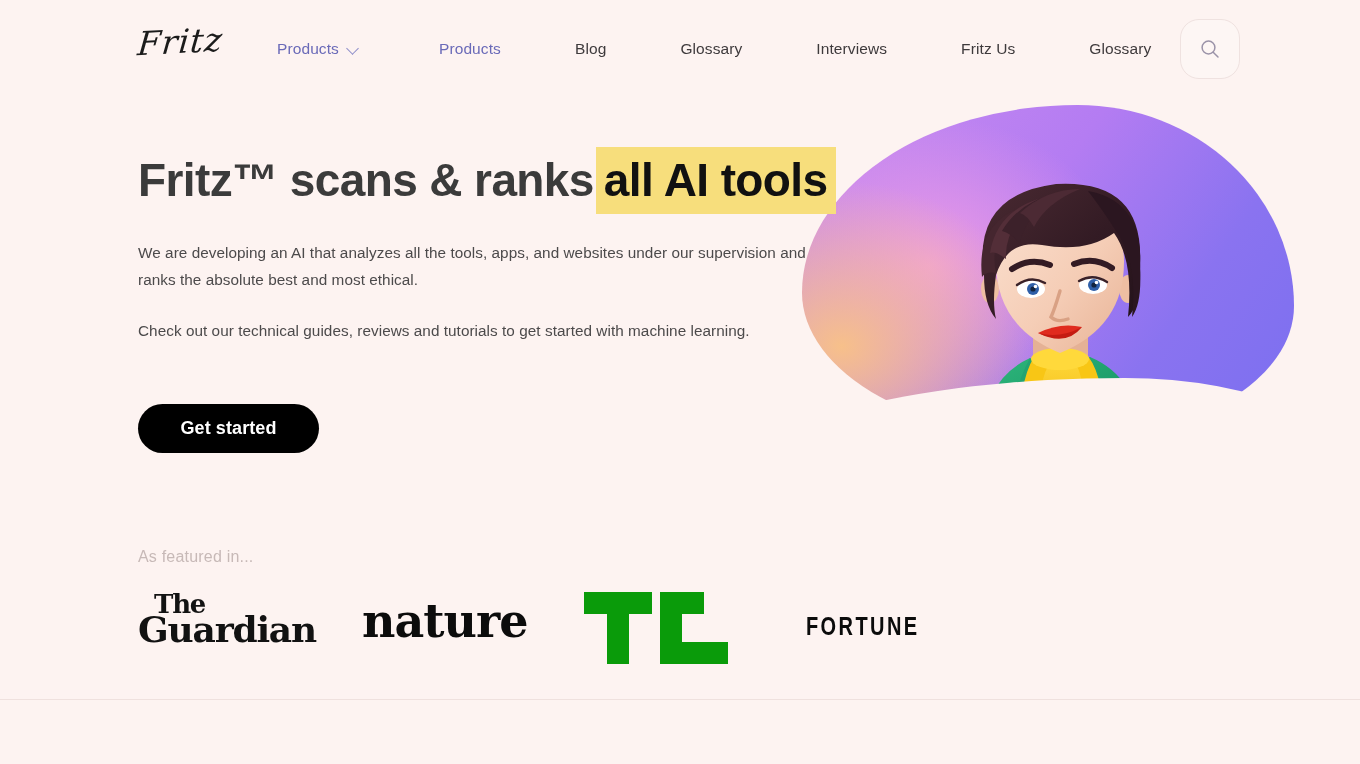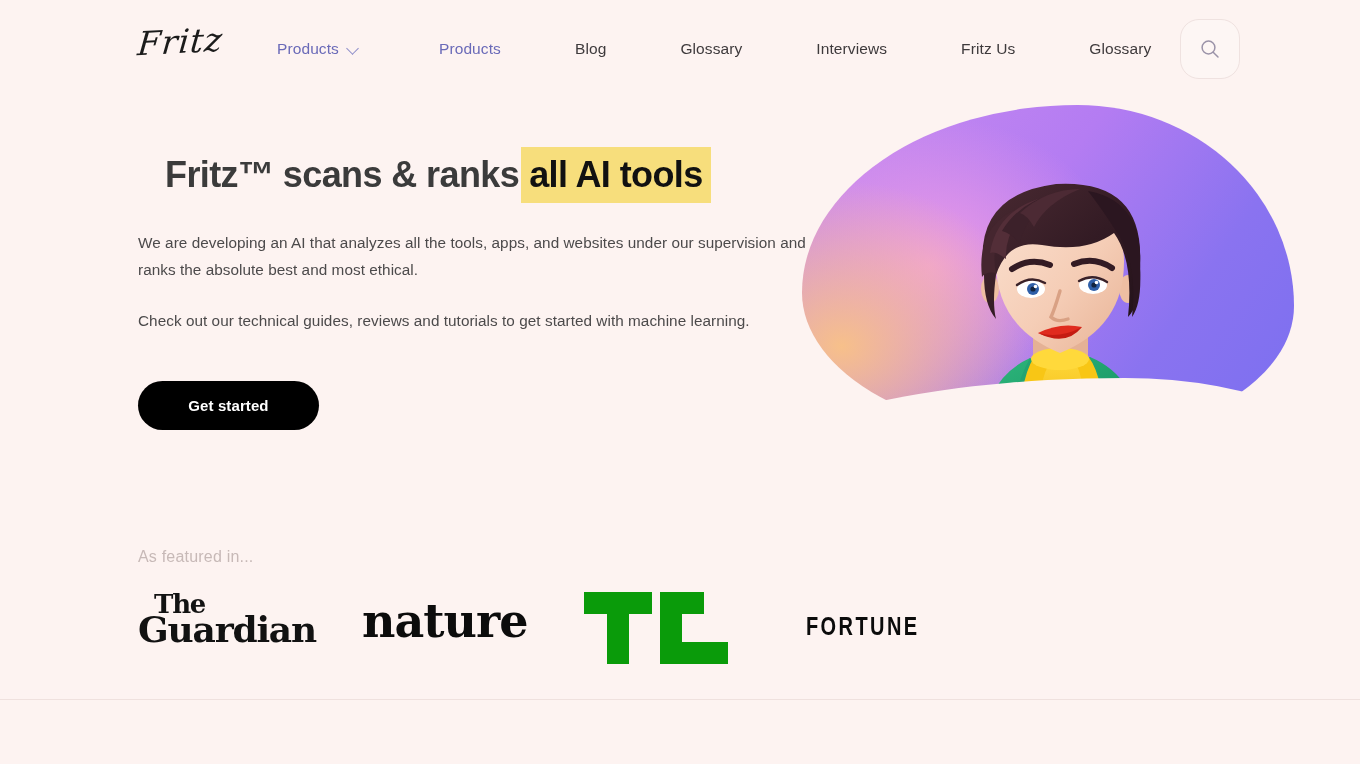--- a/index.html
+++ b/index.html
@@ -139,56 +139,55 @@
     left: 136px;
     top: 52px;
     width: 244px;
     height: 283px;
   }
 
   
   .hero-copy { position: absolute; left: 138px; top: 157px; width: 700px; z-index: 3; }
 
   .headline {
-    font-size: 36px;
+    font-size: 46px;
     font-weight: 700;
     line-height: 1.0;
     letter-spacing: -0.6px;
     color: #3B3B3B;
     white-space: nowrap;
-    margin-left: 27px;
   }
   .headline .hl {
     background: #F7DE7C;
     color: #111111;
     padding: 7px 8px 8px 8px;
     margin-left: 2px;
   }
 
   .hero-p {
     font-size: 15.3px;
     line-height: 27px;
     color: #4C4A4B;
     letter-spacing: 0.05px;
     max-width: 700px;
   }
   .hero-p.p1 { margin-top: 36px; }
   .hero-p.p2 { margin-top: 24px; }
 
   .cta {
-    margin-top: 47px;
+    margin-top: 60px;
     display: inline-flex;
     align-items: center;
     justify-content: center;
     width: 181px;
     height: 49px;
     border-radius: 26px;
     background: #000000;
     color: #FFFFFF;
-    font-size: 15px;
+    font-size: 18px;
     font-weight: 700;
     letter-spacing: 0.1px;
     border: none;
     cursor: pointer;
     font-family: "Liberation Sans", sans-serif;
   }
 
   
   .featured { position: absolute; left: 138px; top: 548px; width: 1100px; }
 

